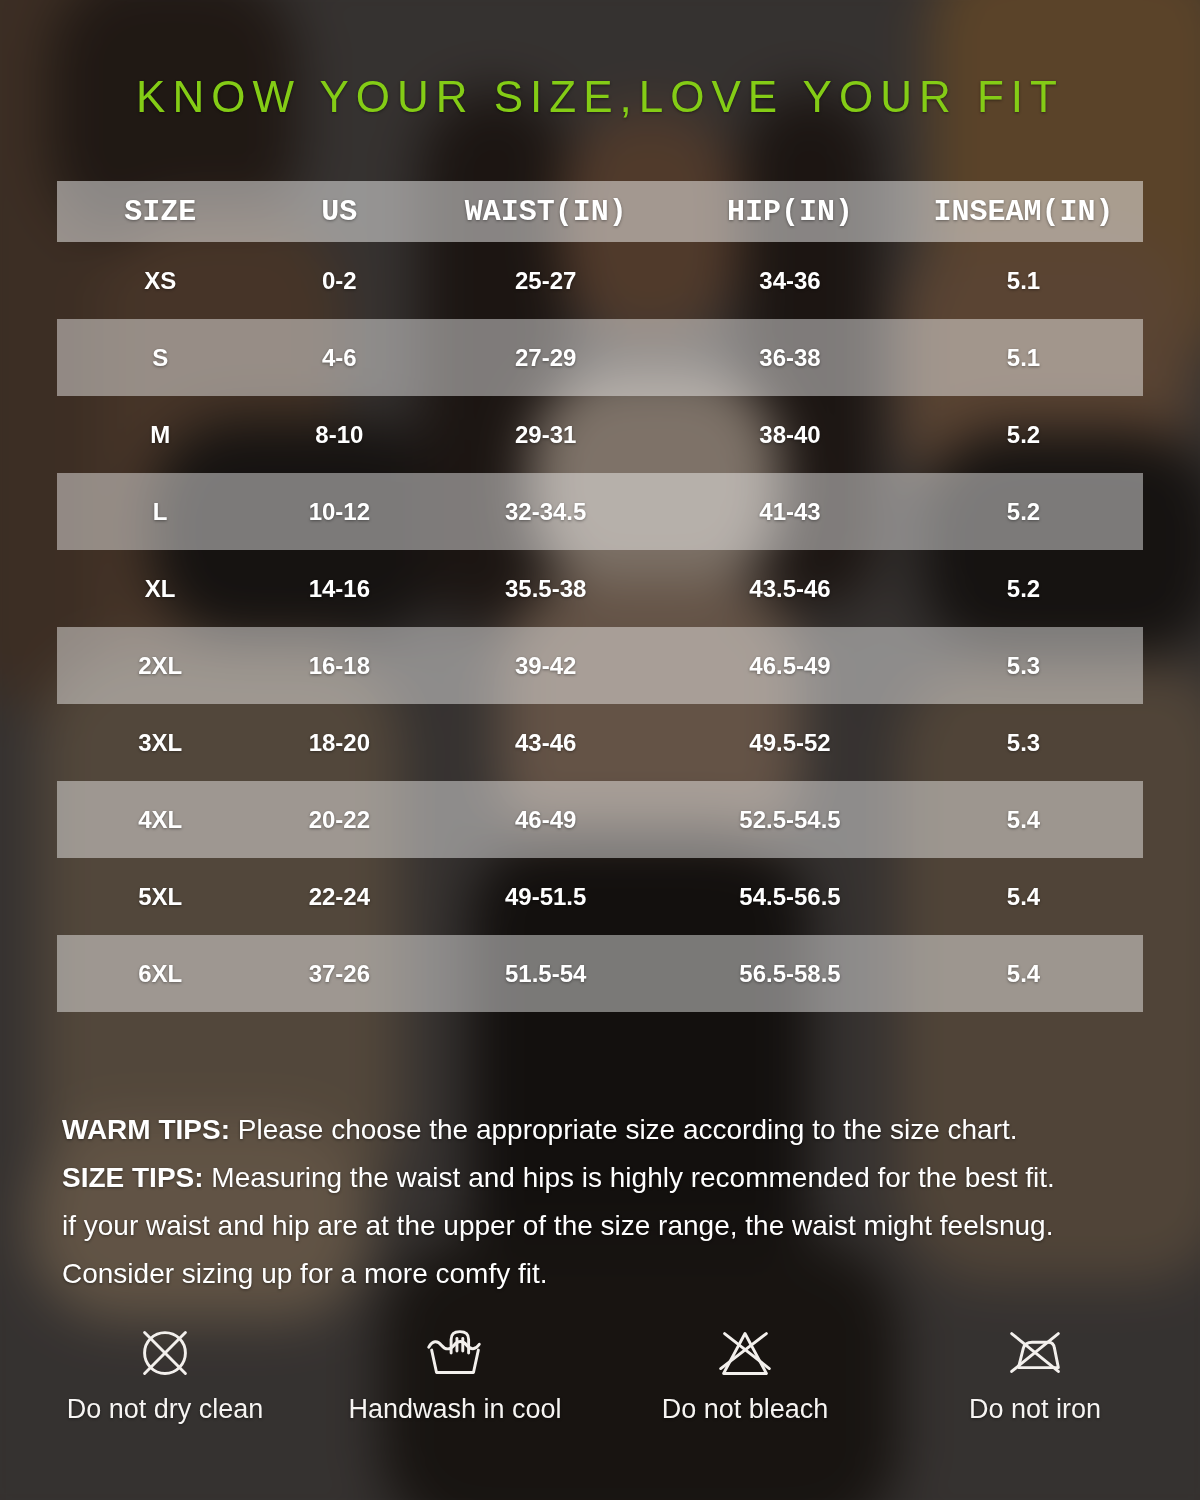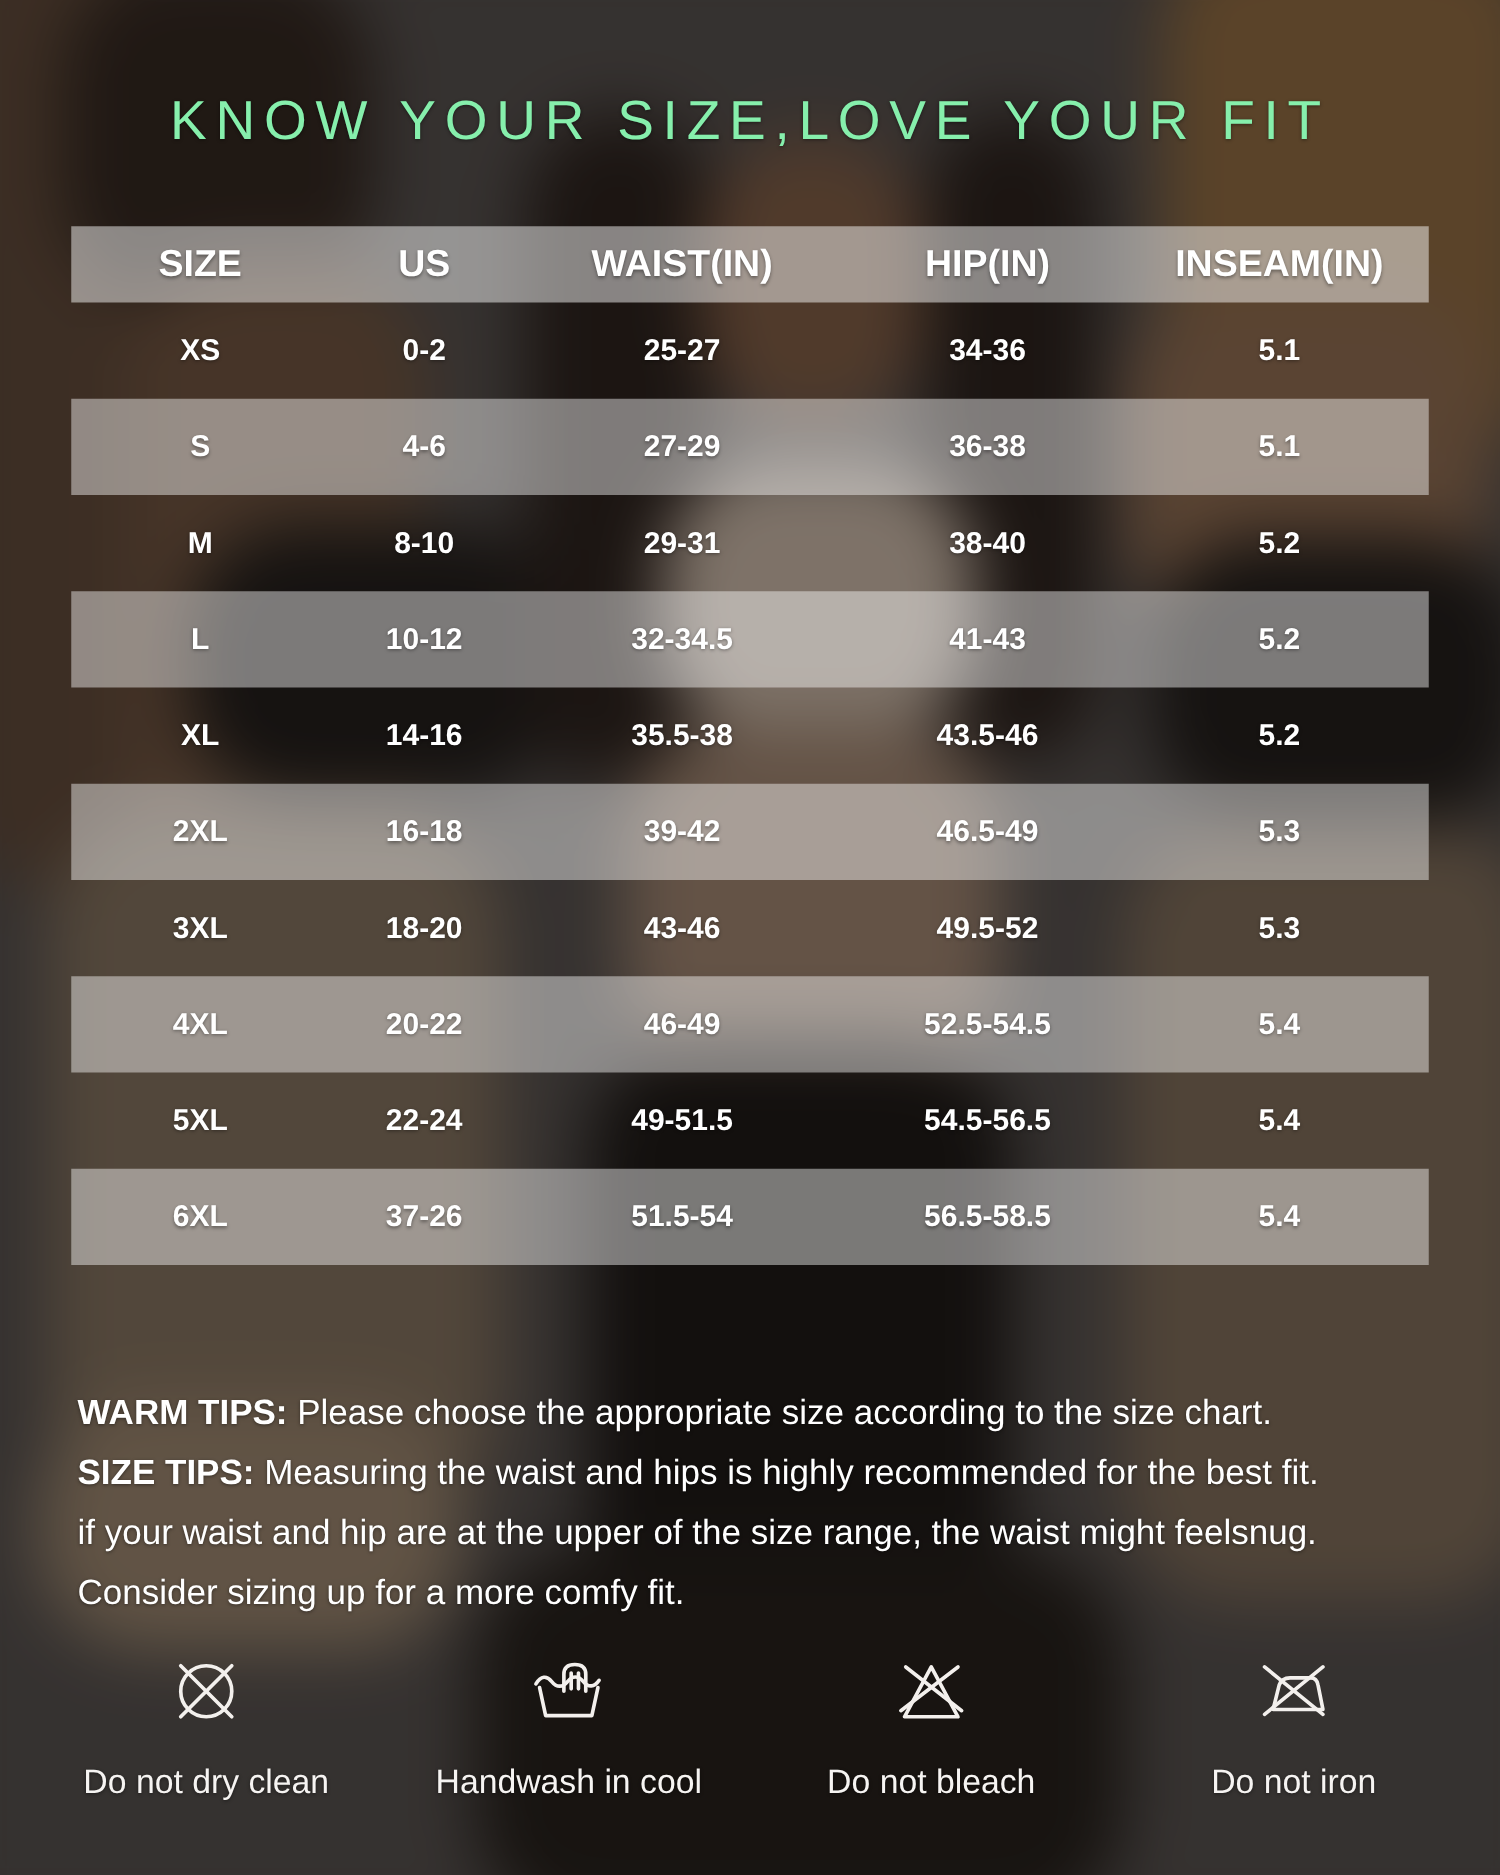--- a/index.html
+++ b/index.html
@@ -27,45 +27,45 @@
   .b-right-skin{left:950px;top:280px;width:290px;height:280px;background:#7b5b43;}
   .b-right-bra{left:970px;top:480px;width:300px;height:230px;background:#141110;}
   .b-right-shorts{left:950px;top:710px;width:330px;height:620px;background:#6d5c4b;}
   .b-bottom-legs{left:430px;top:1290px;width:520px;height:300px;background:#171310;}
   .photo-dim{position:absolute;inset:0;background:rgba(26,22,21,0.34);}
   .content{position:absolute;inset:0;z-index:2;}
 
   
   .title{
     position:absolute;top:72px;left:0;width:100%;text-align:center;
-    font-size:44px;font-weight:400;letter-spacing:7px;color:#86efac;margin:0;
+    font-size:44px;font-weight:400;letter-spacing:7px;color:#84cc16;margin:0;
     text-shadow:0 1px 3px rgba(0,0,0,0.45);
   }
 
   
   .table{position:absolute;left:57px;top:181px;width:1086px;
     text-shadow:0 1px 3px rgba(0,0,0,0.4);}
   .trow{display:flex;align-items:center;height:77px;}
-  .thead{height:61px;background:rgba(255,255,255,0.48);}
+  .thead{height:61px;background:rgba(255,255,255,0.48);font-family:Liberation Mono, monospace;}
   .trow.light{background:rgba(255,255,255,0.44);}
   .cell{display:flex;align-items:center;justify-content:center;
     font-size:24px;font-weight:600;color:#fff;}
   .hd,.sz{font-weight:700;}
   .hd{font-size:30px;}
   .c1{width:19%;}.c2{width:14%;}.c3{width:24%;}.c4{width:21%;}.c5{width:22%;}
 
   
   .tips{position:absolute;left:62px;top:1106px;width:1080px;
     text-shadow:0 1px 3px rgba(0,0,0,0.45);}
   .tips p{margin:0;font-size:28px;line-height:48px;color:#fff;font-weight:400;}
   .tips .b{font-weight:700;}
 
   
   .care{position:absolute;left:20px;top:1318px;width:1160px;display:flex;}
-  .care-item{width:25%;display:flex;flex-direction:column;align-items:center;gap:16px;}
+  .care-item{width:25%;display:flex;flex-direction:column;align-items:center;}
   .care-item svg{width:70px;height:70px;stroke:#f3f0ed;fill:none;
     stroke-width:3;stroke-linecap:round;stroke-linejoin:round;}
   .care-label{margin-top:6px;font-size:27px;color:#f6f4f2;
     text-shadow:0 1px 3px rgba(0,0,0,0.45);}
 </style>
 </head>
 <body>
 
 <div class="canvas">
 

